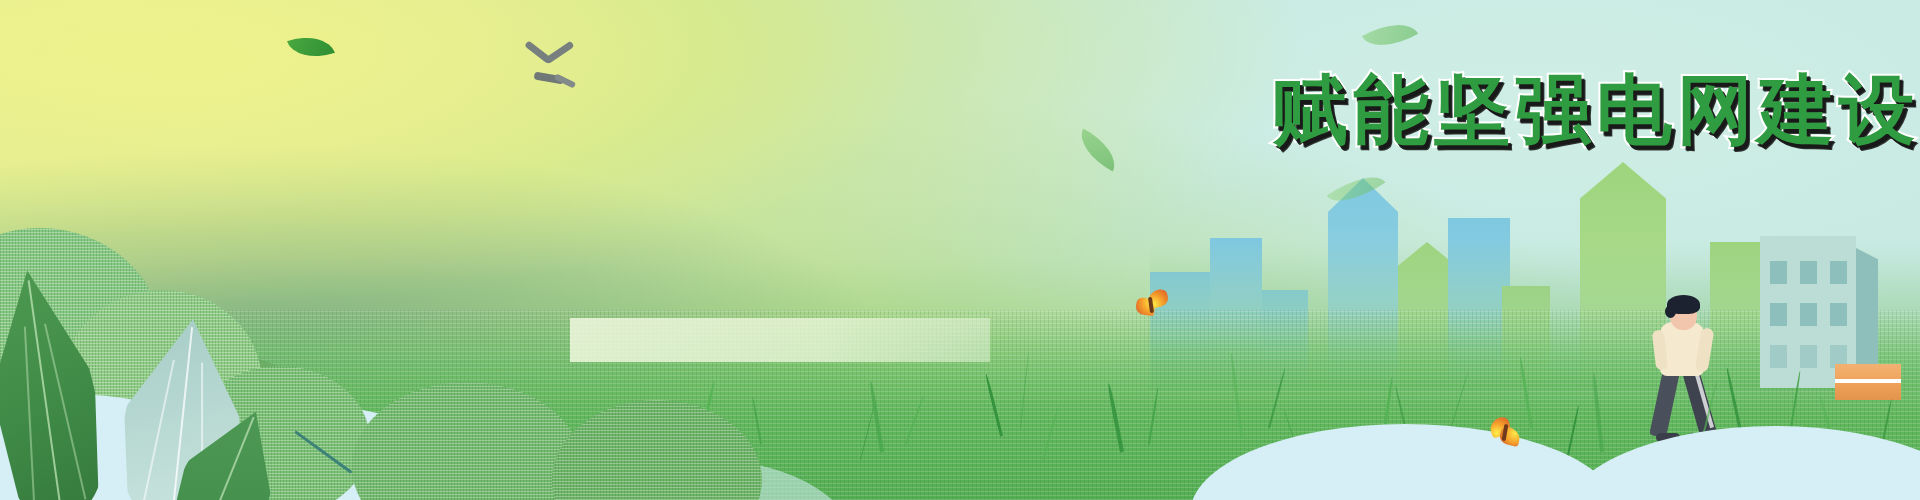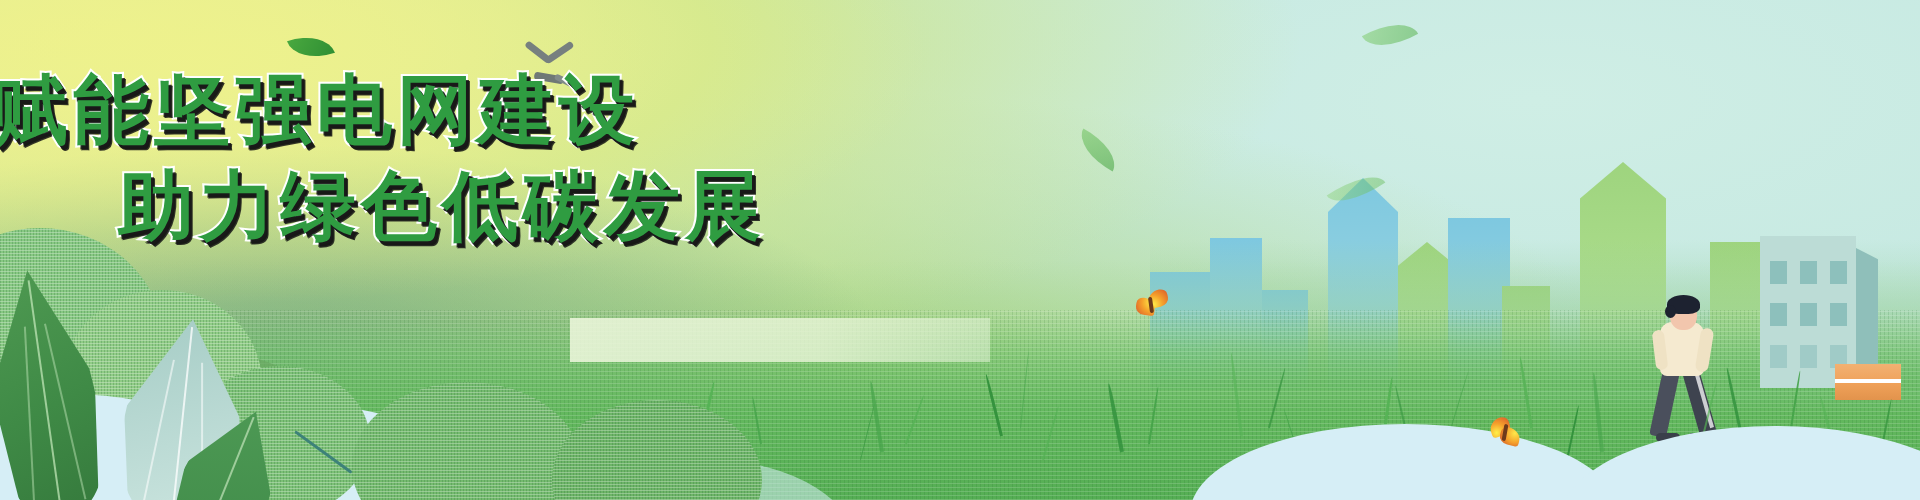--- a/index.html
+++ b/index.html
@@ -85,21 +85,21 @@
   .fleaf{position:absolute;border-radius:0 100% 0 100%;}
 
   
   .butterfly{position:absolute;}
 
   
   .person{position:absolute;}
 
   
   .title-wrap{
-    position:absolute;left:0;right:0;top:62px;text-align:left;
+    position:absolute;left:8px;right:0;top:62px;text-align:right;
     z-index:40;pointer-events:none;
   }
   .title-line{
     font-family:"DejaVu Sans","Liberation Sans",sans-serif;
     font-weight:bold;
     font-size:76px;
     line-height:96px;
     letter-spacing:5px;
     color:#2f9c41;
     -webkit-text-stroke:4px #ffffff;
@@ -297,18 +297,17 @@
                 background:radial-gradient(circle at 25% 75%,#fff04a 0%,#f5a12c 45%,#d9562a 100%);
                 border-radius:70% 40% 50% 20%;transform:rotate(-18deg);"></div>
     <div style="position:absolute;left:12px;top:10px;width:20px;height:17px;
                 background:radial-gradient(circle at 70% 25%,#ffe84a 0%,#f5a12c 50%,#c94a28 100%);
                 border-radius:40% 70% 20% 50%;transform:rotate(14deg);"></div>
     <div style="position:absolute;left:15px;top:6px;width:4px;height:17px;background:#6d3a1b;border-radius:3px;transform:rotate(10deg);"></div>
   </div>
 
   <div class="title-wrap">
     <span class="title-line l1">赋能坚强电网建设</span>
-    <span class="title-line l2">助力绿色低碳发展</span>
   </div>
 
   <div class="subtitle-bar"></div>
 
 </div>
 
 </body></html>

